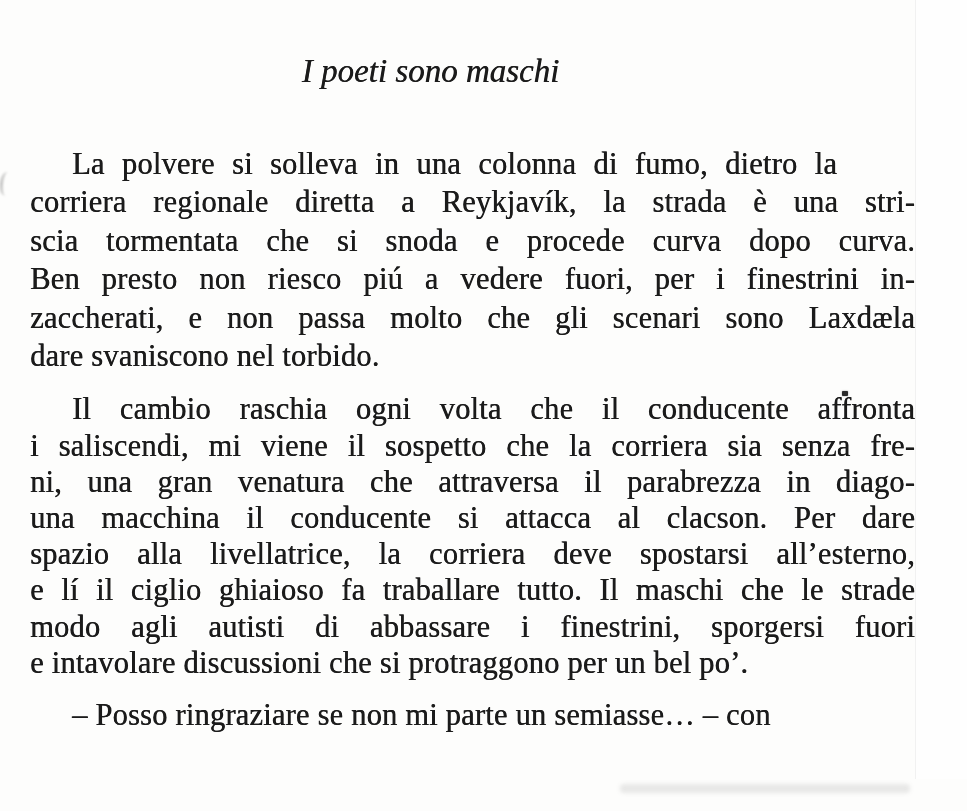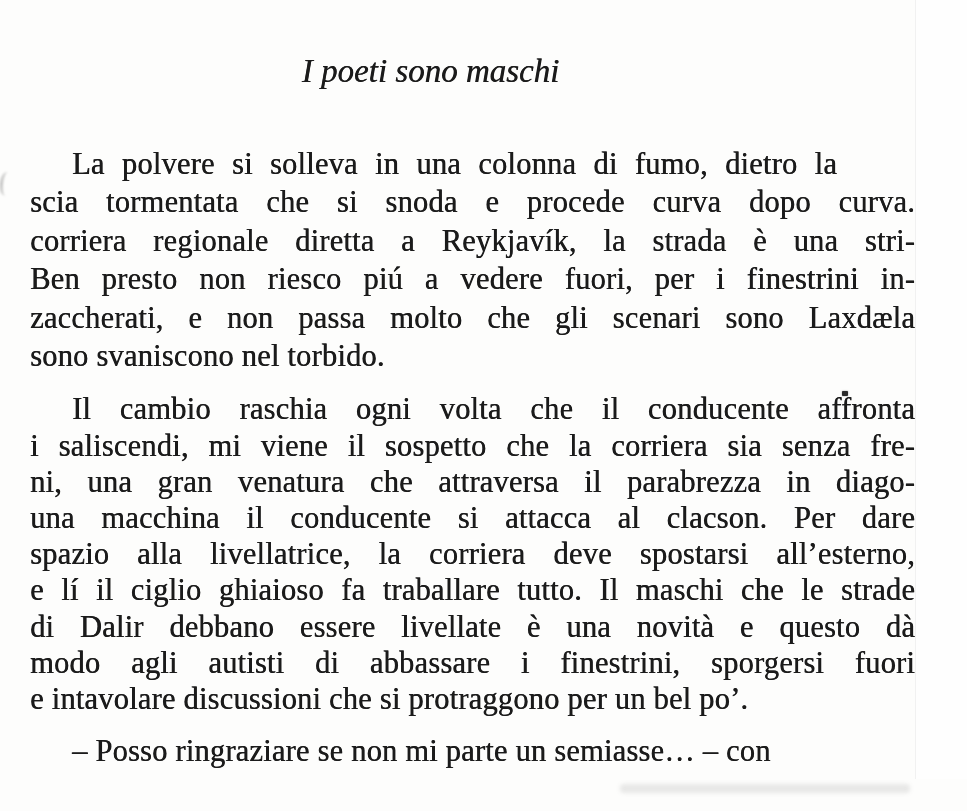--- a/index.html
+++ b/index.html
@@ -90,34 +90,33 @@
 
 <div class="page">
 
   <div class="page-edge"></div>
 
   <div class="chapter-title">I poeti sono maschi</div>
 
   <div class="text-block">
       <div class="para para-1">
         <div class="line just indent" style="padding-right: 78px;"><span>La polvere si solleva in una colonna di fumo, dietro la</span></div>
+        <div class="line just"><span>corriera regionale diretta a Reykjavík, la strada è una stri-</span></div>
         <div class="line just"><span>scia tormentata che si snoda e procede curva dopo curva.</span></div>
-        <div class="line just"><span>corriera regionale diretta a Reykjavík, la strada è una stri-</span></div>
         <div class="line just"><span>Ben presto non riesco piú a vedere fuori, per i finestrini in-</span></div>
         <div class="line just"><span>zaccherati, e non passa molto che gli scenari sono </span><span class="it">Laxdæla</span></div>
-        <div class="line"><span class="it">sono</span><span> svaniscono nel torbido.</span></div>
+        <div class="line"><span class="it">dare</span><span> svaniscono nel torbido.</span></div>
       </div>
       <div class="para para-2">
         <div class="line just indent"><span>Il cambio raschia ogni volta che il conducente affronta</span></div>
         <div class="line just"><span>i saliscendi, mi viene il sospetto che la corriera sia senza fre-</span></div>
         <div class="line just"><span>ni, una gran venatura che attraversa il parabrezza in diago-</span></div>
         <div class="line just"><span>una macchina il conducente si attacca al clacson. Per dare</span></div>
         <div class="line just"><span>spazio alla livellatrice, la corriera deve spostarsi all’esterno,</span></div>
         <div class="line just"><span>e lí il ciglio ghiaioso fa traballare tutto. Il maschi che le strade</span></div>
-        <div class="line just"><span>di Dalir debbano essere livellate è una novità e questo dà</span></div>
         <div class="line just"><span>modo agli autisti di abbassare i finestrini, sporgersi fuori</span></div>
         <div class="line"><span>e intavolare discussioni che si protraggono per un bel po’.</span></div>
       </div>
       <div class="para para-3">
         <div class="line indent"><span>– Posso ringraziare se non mi parte un semiasse… – con</span></div>
       </div>
     </div>
 
   <span class="scan-speck"></span>
   <span class="gutter-mark"></span>

